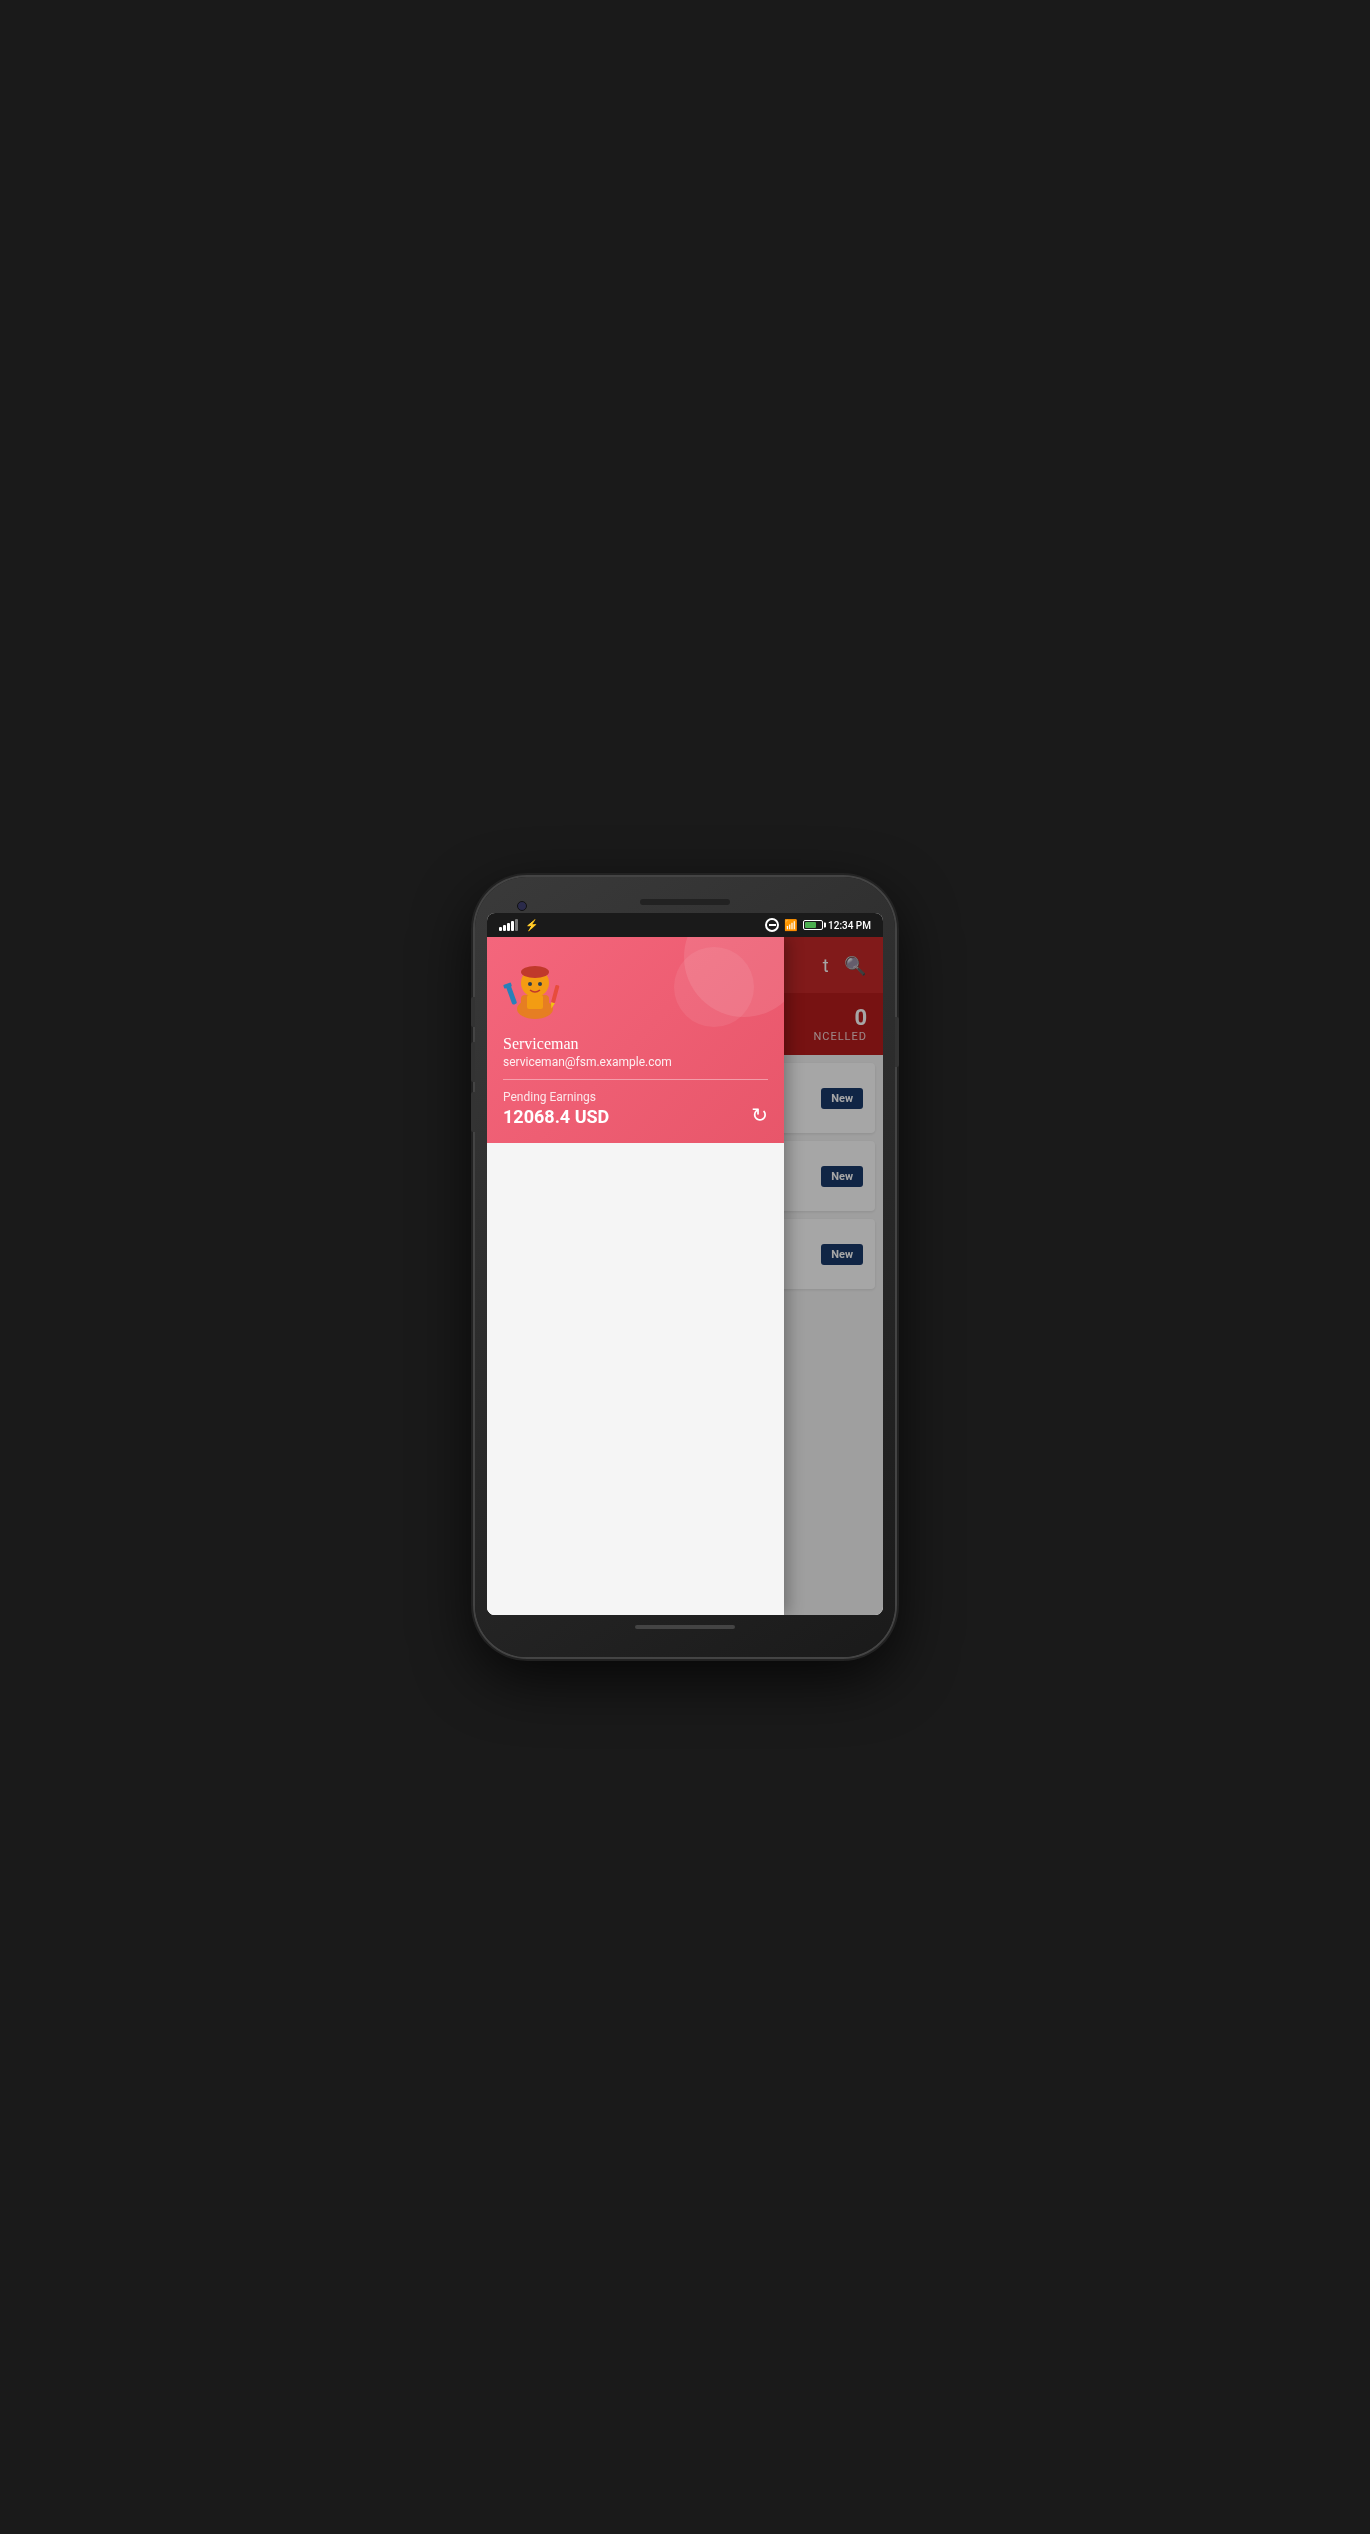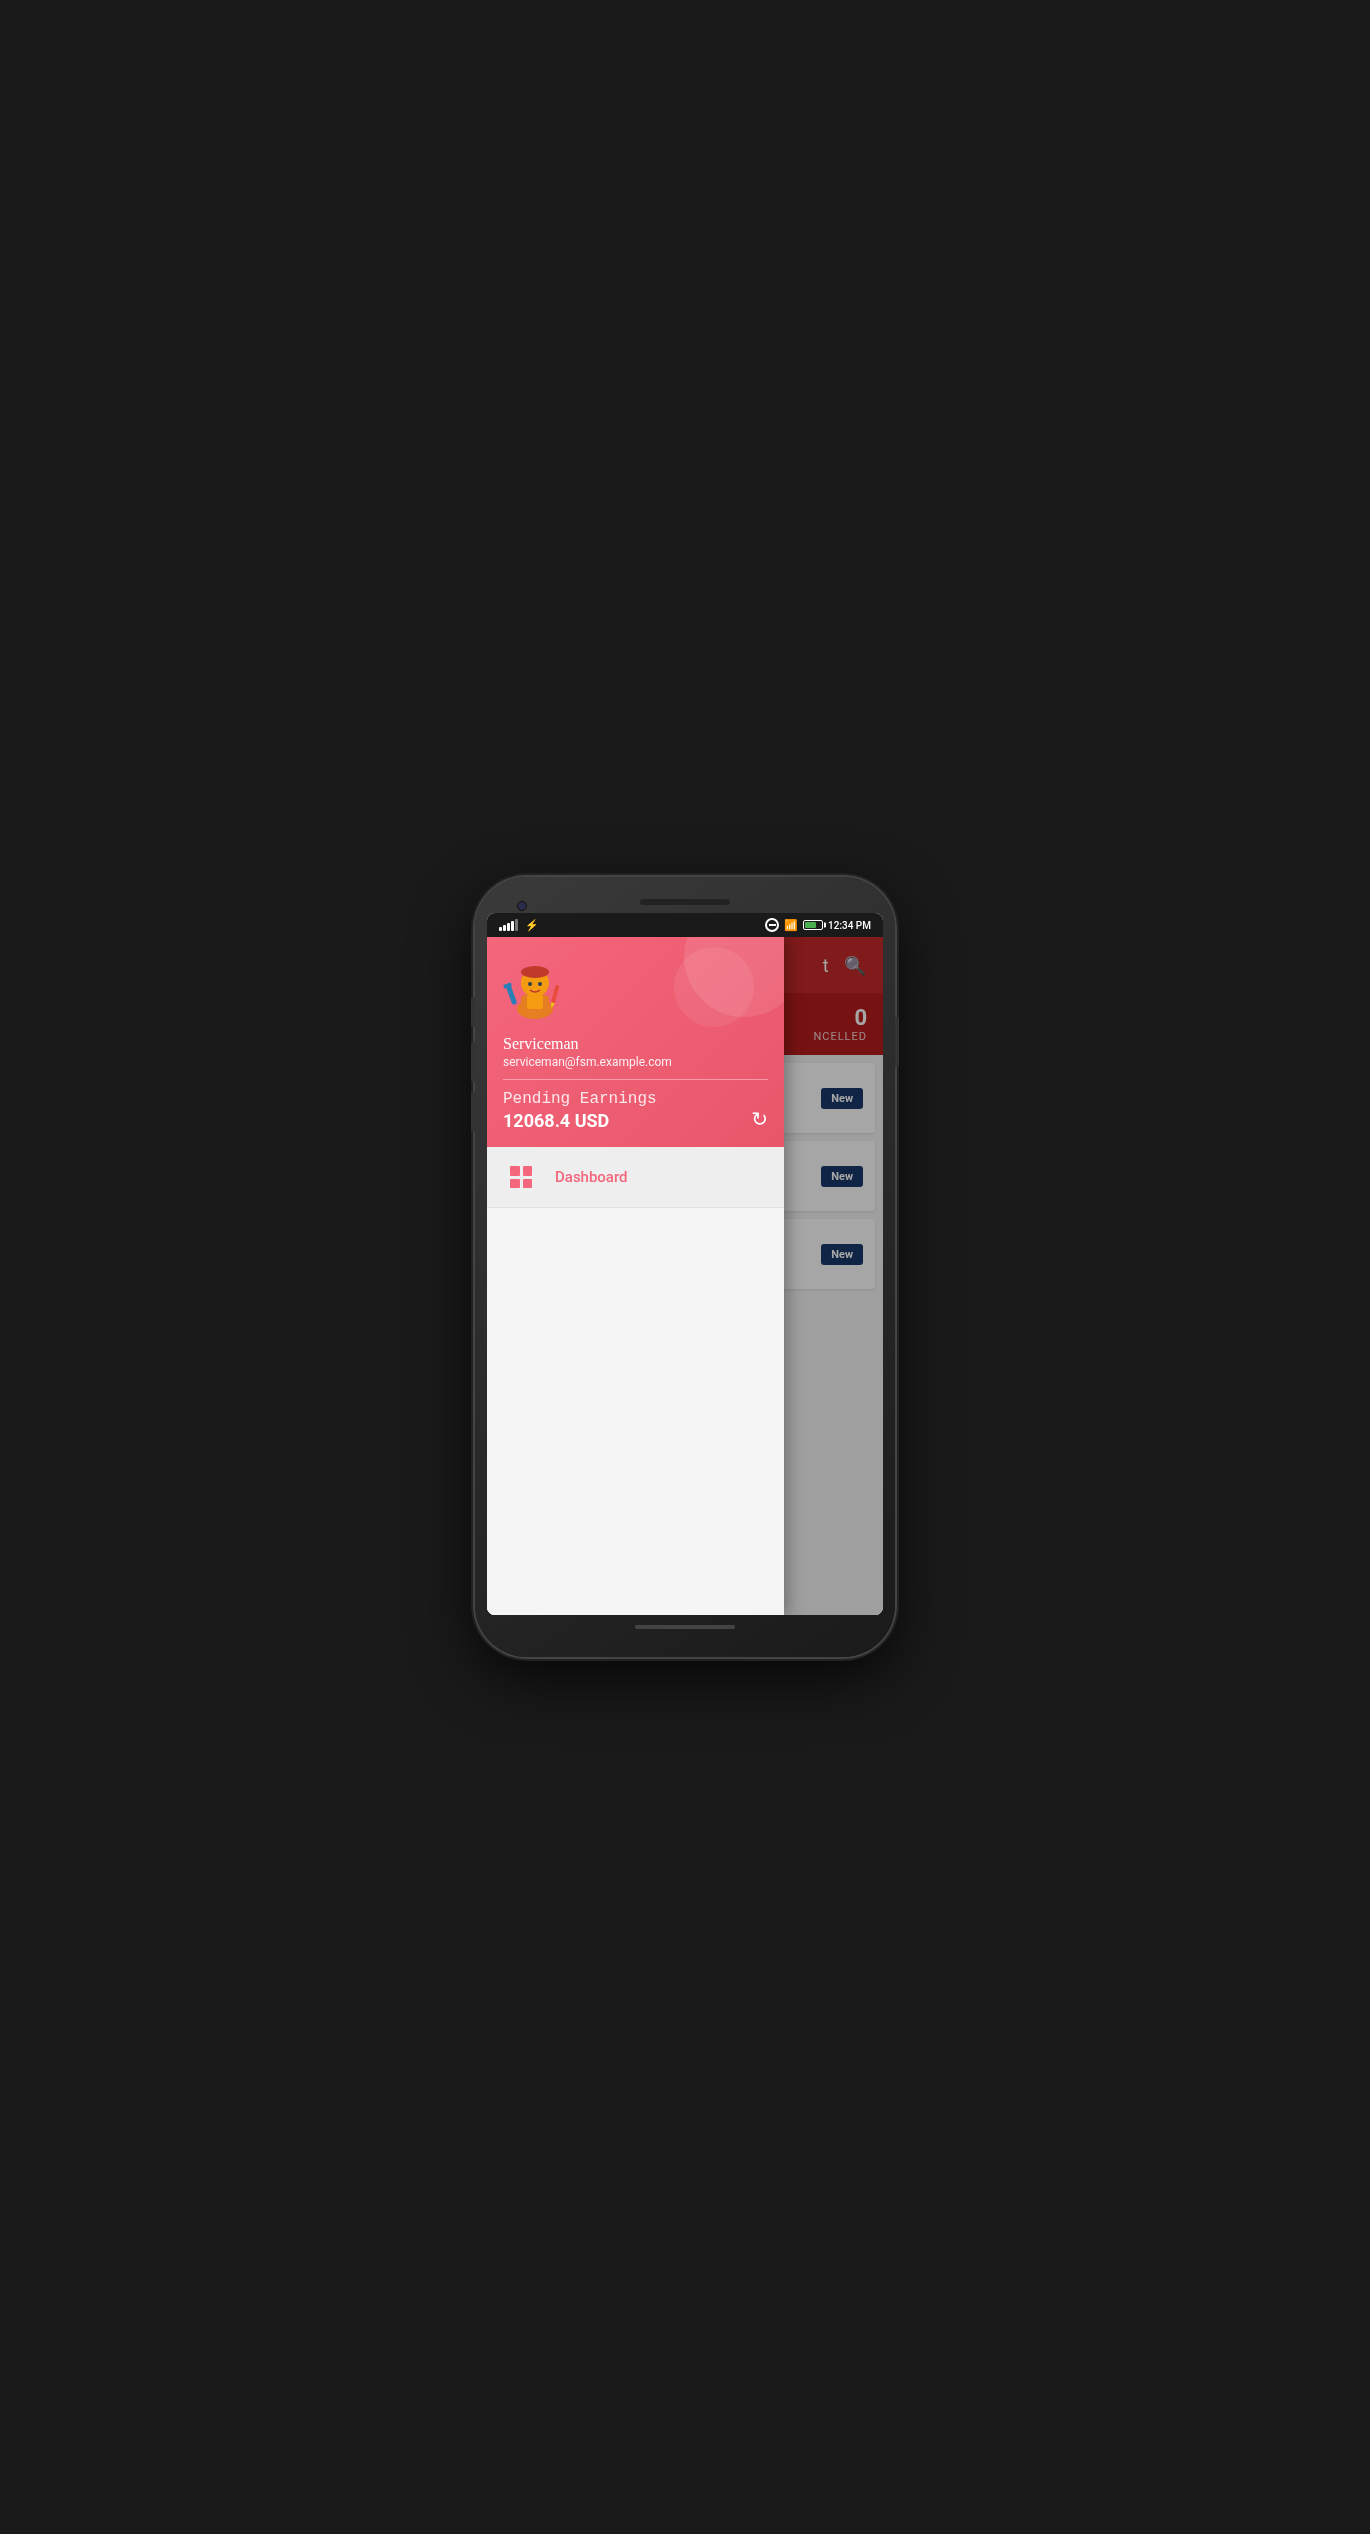--- a/index.html
+++ b/index.html
@@ -345,23 +345,22 @@
     }
 
     .earnings-section {
       display: flex;
       justify-content: space-between;
       align-items: flex-end;
     }
 
     .earnings-label {
       color: rgba(255,255,255,0.85);
-      font-size: 16px;
+      font-size: 12px;
       margin-bottom: 2px;
-      font-family: Liberation Mono, monospace;
     }
 
     .earnings-amount {
       color: white;
       font-size: 18px;
       font-weight: bold;
     }
 
     .refresh-btn {
       color: white;
@@ -592,31 +591,20 @@
             <div>
               <div class="earnings-label">Pending Earnings</div>
               <div class="earnings-amount">12068.4 USD</div>
             </div>
             <div class="refresh-btn">↻</div>
           </div>
         </div>
 
         <div class="drawer-menu">
 
-          <div class="menu-item active">
-            <div class="menu-icon">
-              <div class="dashboard-grid">
-                <div class="grid-cell"></div>
-                <div class="grid-cell"></div>
-                <div class="grid-cell"></div>
-                <div class="grid-cell"></div>
-              </div>
-            </div>
-            <span class="menu-label active">Dashboard</span>
-          </div>
 
 
 
           <div class="menu-spacer"></div>
         </div>
       </div>
 
     </div>
   </div>
 

